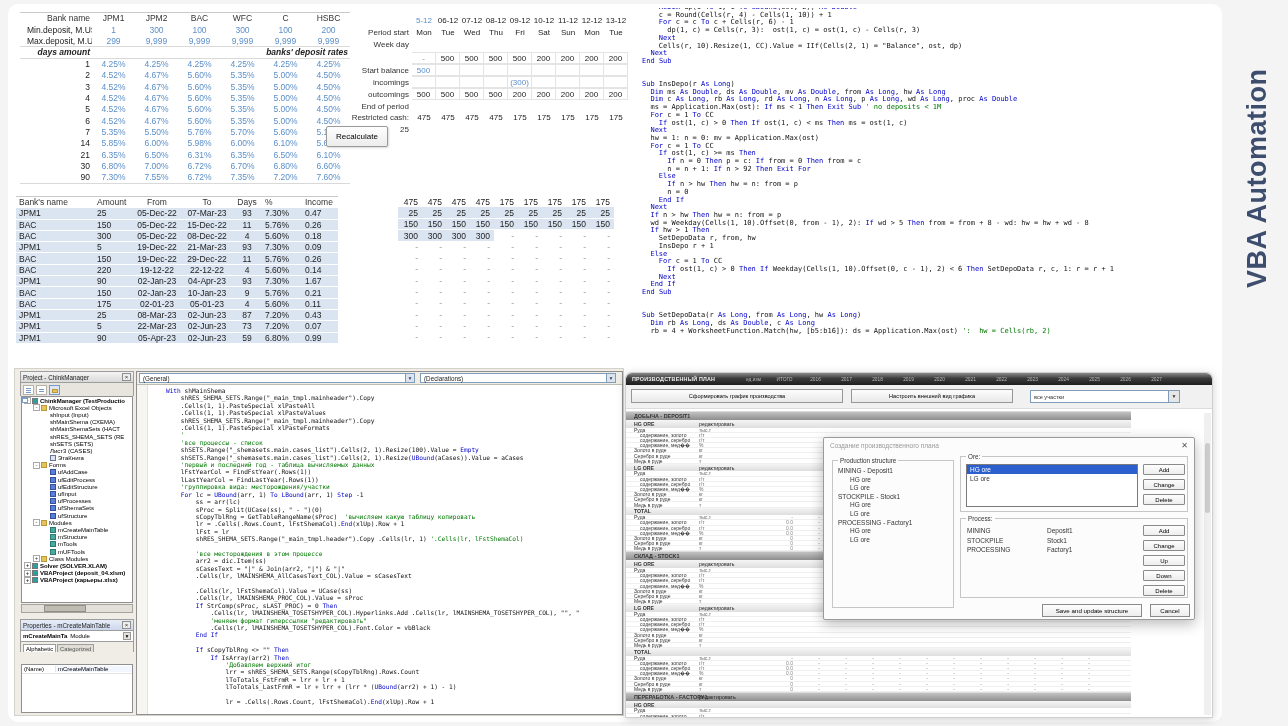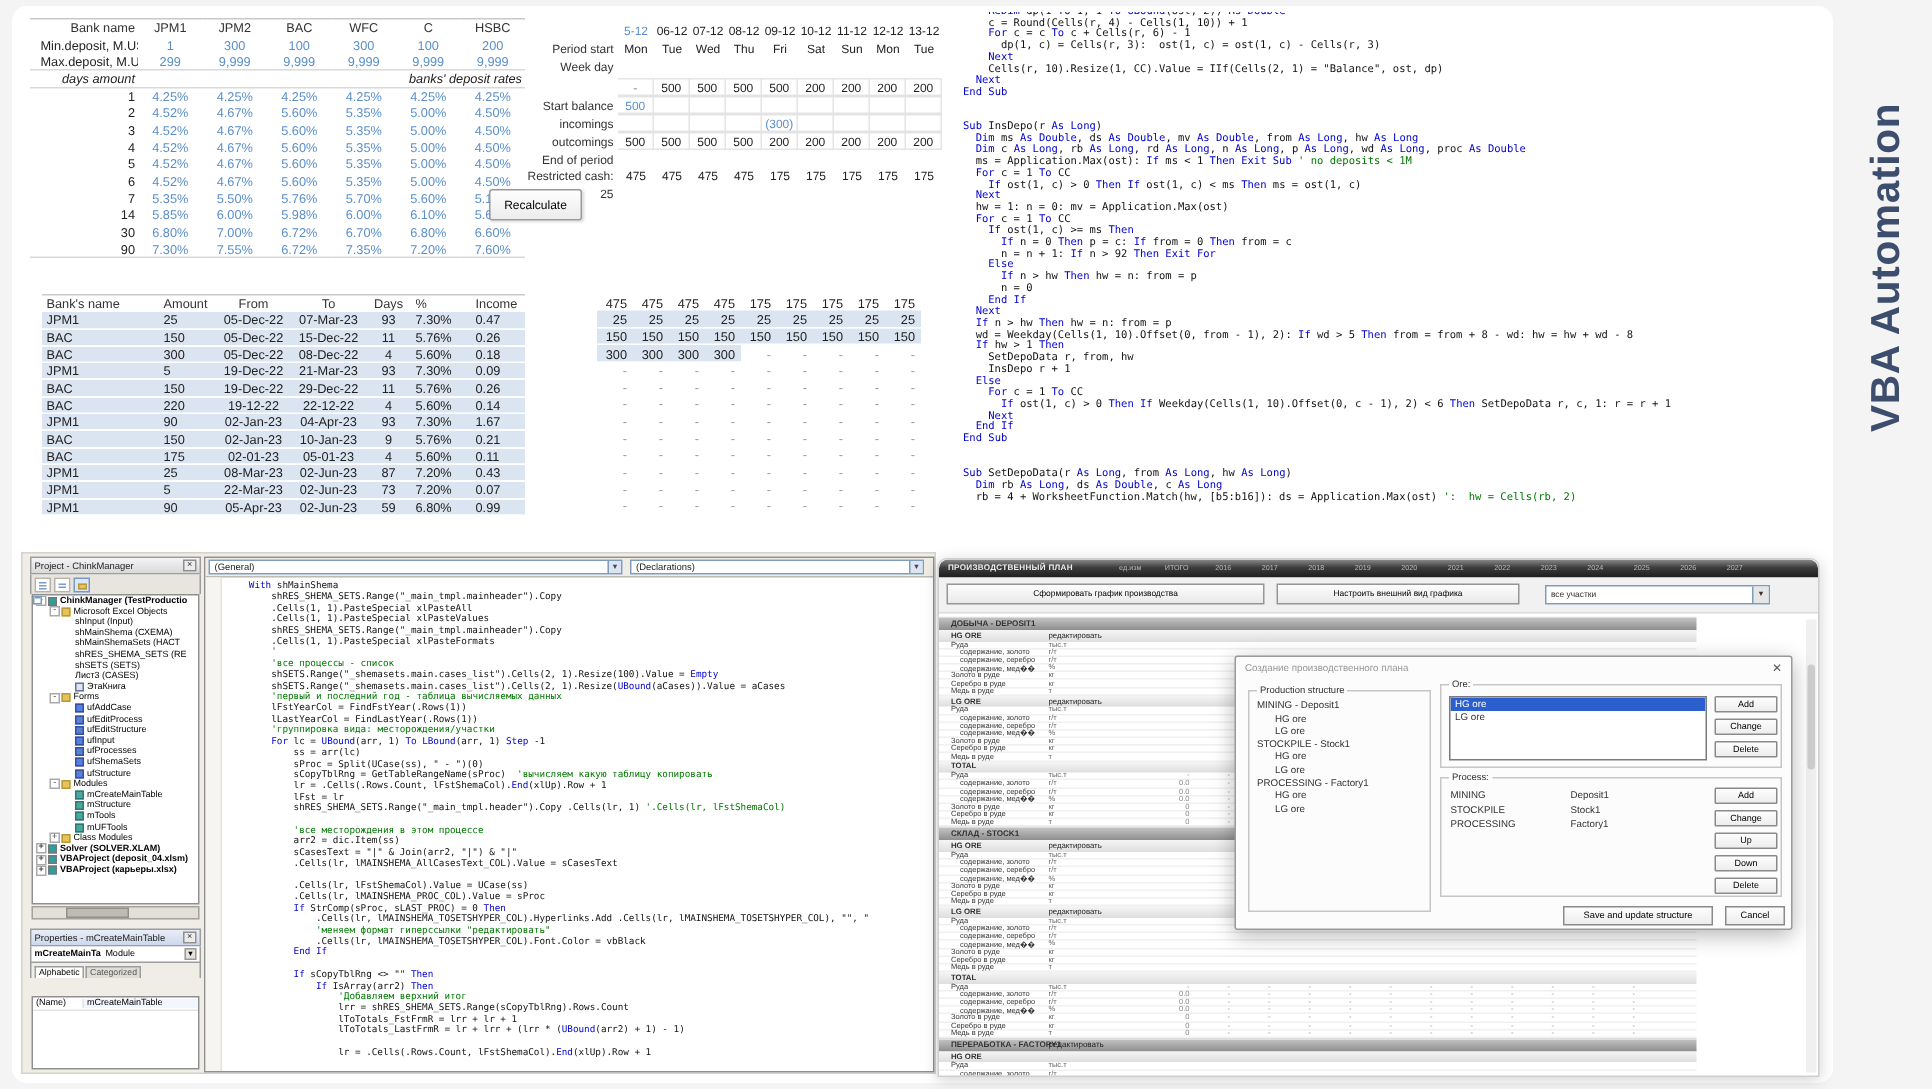--- a/index.html
+++ b/index.html
@@ -18,37 +18,37 @@
   .sheet { position:absolute; left:0; top:0; width:632px; height:360px; font-size:8.5px; color:#222; }
   table { border-collapse:collapse; table-layout:fixed; }
   .rates { position:absolute; left:12px; top:8px; width:330px; }
   .rates td { height:11.4px; padding:0 2px; white-space:nowrap; overflow:hidden; }
   .rates tr.hdr td { border-top:1px solid #c9c9c9; color:#333; }
   .rates td.c { text-align:center; }
   .rates td.l { text-align:right; }
   .rates td.ind { padding-left:7px; }
   .blue { color:var(--accent-blue,#5b8fc9); }
   .rates tr.sep td { border-bottom:1px solid #d9d9d9; }
-  .rates tr.it td { font-style:italic; }
+  .rates tr.it td { font-style:italic;font-weight:bold; }
   .rates tr.last td { border-bottom:1px solid #d9d9d9; }
 
   .period { position:absolute; left:330px; top:10px; width:292px; font-size:8px; }
   .prw { display:flex; height:12px; align-items:center; }
   .prw .lab { width:74px; text-align:right; padding-right:3px; color:#333; white-space:nowrap;margin-top:24px; }
   .prw .cell { width:24px; text-align:center; white-space:nowrap; }
   .prw.grid .cell { border:1px solid #e4e4e4; border-left:none; height:12px; line-height:11px; }
   .prw.grid .cell:first-of-type { border-left:1px solid #e4e4e4; }
   .prw .dim { color:#888; }
   .spacer { height:14px; }
   .rc-row { height:11px; }
   .recalc { position:absolute; left:318px; top:122px; width:62px; height:21px;
             background:linear-gradient(#fefefe,#ececec); border:1px solid #9a9a9a;
             border-radius:2px; font-size:8px; font-family:inherit; box-shadow:1px 1px 2px rgba(0,0,0,.15); }
 
-  .deps { position:absolute; left:20px; top:192px; width:322px; }
+  .deps { position:absolute; left:8px; top:192px; width:322px; }
   .deps td { height:11.3px; padding:0 3px; white-space:nowrap; overflow:hidden; }
   .deps tr.hdr td { border-top:1px solid #c9c9c9; color:#333; background:#fff; }
   .deps tbody td { background:var(--row-blue,#dbe5f1); border-bottom:1px solid #fff; }
   .ta-l{text-align:left} .ta-r{text-align:left} .ta-c{text-align:center}
 
   .dgrid { position:absolute; left:390px; top:192px; width:216px; }
   .dgrid td { height:11.3px; width:24px; text-align:right; padding:0 4px 0 0; white-space:nowrap; }
   .dgrid td.hl { background:var(--row-blue,#dbe5f1); border-bottom:1px solid #fff; }
   .dgrid td.dash { color:#999; }
 
@@ -287,20 +287,29 @@
               <td class="c blue">5.10%</td>
             </tr>
             <tr>
               <td class="l ind">14</td>
               <td class="c blue">5.85%</td>
               <td class="c blue">6.00%</td>
               <td class="c blue">5.98%</td>
               <td class="c blue">6.00%</td>
               <td class="c blue">6.10%</td>
               <td class="c blue">5.60%</td>
+            </tr>
+            <tr>
+              <td class="l ind">21</td>
+              <td class="c blue">6.35%</td>
+              <td class="c blue">6.50%</td>
+              <td class="c blue">6.31%</td>
+              <td class="c blue">6.35%</td>
+              <td class="c blue">6.50%</td>
+              <td class="c blue">6.10%</td>
             </tr>
             <tr>
               <td class="l ind">30</td>
               <td class="c blue">6.80%</td>
               <td class="c blue">7.00%</td>
               <td class="c blue">6.72%</td>
               <td class="c blue">6.70%</td>
               <td class="c blue">6.80%</td>
               <td class="c blue">6.60%</td>
             </tr>

